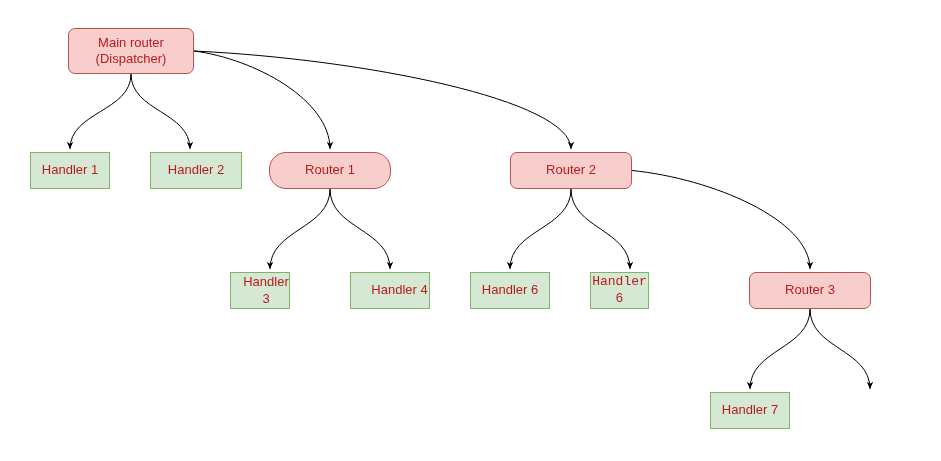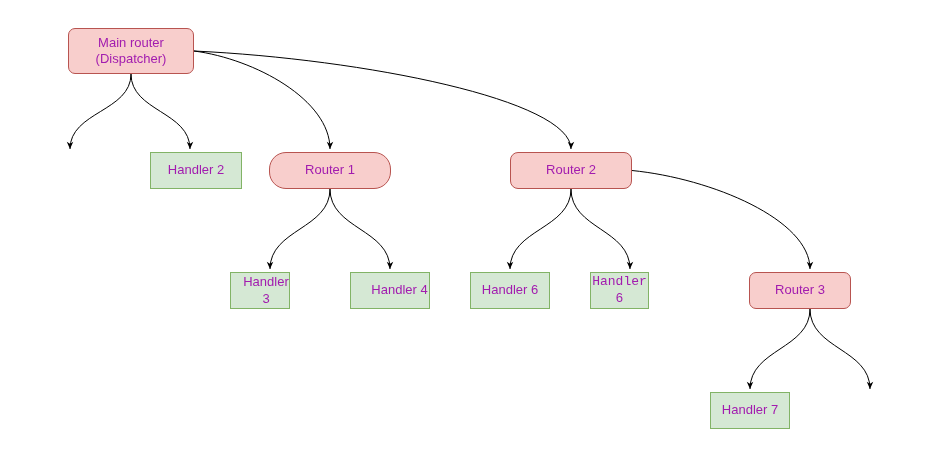--- a/index.html
+++ b/index.html
@@ -24,21 +24,21 @@
   }
   .node {
     position: absolute;
     box-sizing: border-box;
     border: 1px solid #000;
     display: flex;
     align-items: center;
     justify-content: center;
     text-align: center;
     font-size: 13px;
-    color: #a21caf;
+    color: #b91c1c;
     line-height: 1.25;
   }
   .node span {
     white-space: pre-line;
   }
   .node.router {
     border-radius: 7px;
   }
 </style>
 </head>
@@ -61,40 +61,43 @@
       <path d="M 571,189 C 571,229 630,229 630,269" fill="none" stroke="#000000" stroke-width="1" marker-end="url(#arrowhead)"></path>
       <path d="M 632,170.5 C 712.1,178.5 810,219.75 810,269" fill="none" stroke="#000000" stroke-width="1" marker-end="url(#arrowhead)"></path>
       <path d="M 810,309 C 810,349 750,349 750,389" fill="none" stroke="#000000" stroke-width="1" marker-end="url(#arrowhead)"></path>
       <path d="M 810,309 C 810,349 870,349 870,389" fill="none" stroke="#000000" stroke-width="1" marker-end="url(#arrowhead)"></path>
     </svg>
 
 <div class="node router" style="left: 68px; top: 28px; width: 126px; height: 46px; background: rgb(248, 206, 204); border-color: rgb(184, 84, 80);">
       <span>Main router
 (Dispatcher)</span>
     </div>
+    <div class="node handler" style="left: 30px; top: 152px; width: 80px; height: 37px; background: rgb(213, 232, 212); border-color: rgb(130, 179, 102);">
+      <span>Handler 1</span>
+    </div>
     <div class="node handler" style="left: 150px; top: 152px; width: 92px; height: 37px; background: rgb(213, 232, 212); border-color: rgb(130, 179, 102);">
       <span>Handler 2</span>
     </div>
     <div class="node router" style="left: 269px; top: 152px; width: 122px; height: 37px; background: rgb(248, 206, 204); border-color: rgb(184, 84, 80); border-radius: 17px;">
       <span>Router 1</span>
     </div>
-    <div class="node router" style="left: 510px; top: 152px; width: 122px; height: 37px; background: rgb(248, 206, 204); border-color: rgb(184, 84, 80); border-radius: 8px;">
+    <div class="node router" style="left: 510px; top: 152px; width: 122px; height: 37px; background: rgb(248, 206, 204); border-color: rgb(184, 84, 80);">
       <span>Router 2</span>
     </div>
     <div class="node handler" style="left: 230px; top: 272px; width: 60px; height: 37px; background: rgb(213, 232, 212); border-color: rgb(130, 179, 102); padding-left: 12px;">
       <span>Handler 3</span>
     </div>
     <div class="node handler" style="left: 350px; top: 272px; width: 80px; height: 37px; background: rgb(213, 232, 212); border-color: rgb(130, 179, 102); padding-left: 19px;">
       <span>Handler 4</span>
     </div>
     <div class="node handler" style="left: 470px; top: 272px; width: 80px; height: 37px; background: rgb(213, 232, 212); border-color: rgb(130, 179, 102);">
       <span>Handler 6</span>
     </div>
     <div class="node handler" style="left: 590px; top: 272px; width: 59px; height: 37px; background: rgb(213, 232, 212); border-color: rgb(130, 179, 102); font-family: Liberation Mono, monospace;">
       <span>Handler 6</span>
     </div>
-    <div class="node router" style="left: 749px; top: 272px; width: 102px; height: 37px; background: rgb(248, 206, 204); border-color: rgb(184, 84, 80);">
+    <div class="node router" style="left: 749px; top: 272px; width: 122px; height: 37px; background: rgb(248, 206, 204); border-color: rgb(184, 84, 80);">
       <span>Router 3</span>
     </div>
     <div class="node handler" style="left: 710px; top: 392px; width: 80px; height: 37px; background: rgb(213, 232, 212); border-color: rgb(130, 179, 102);">
       <span>Handler 7</span>
     </div>
   </div>
 
 </body></html>

